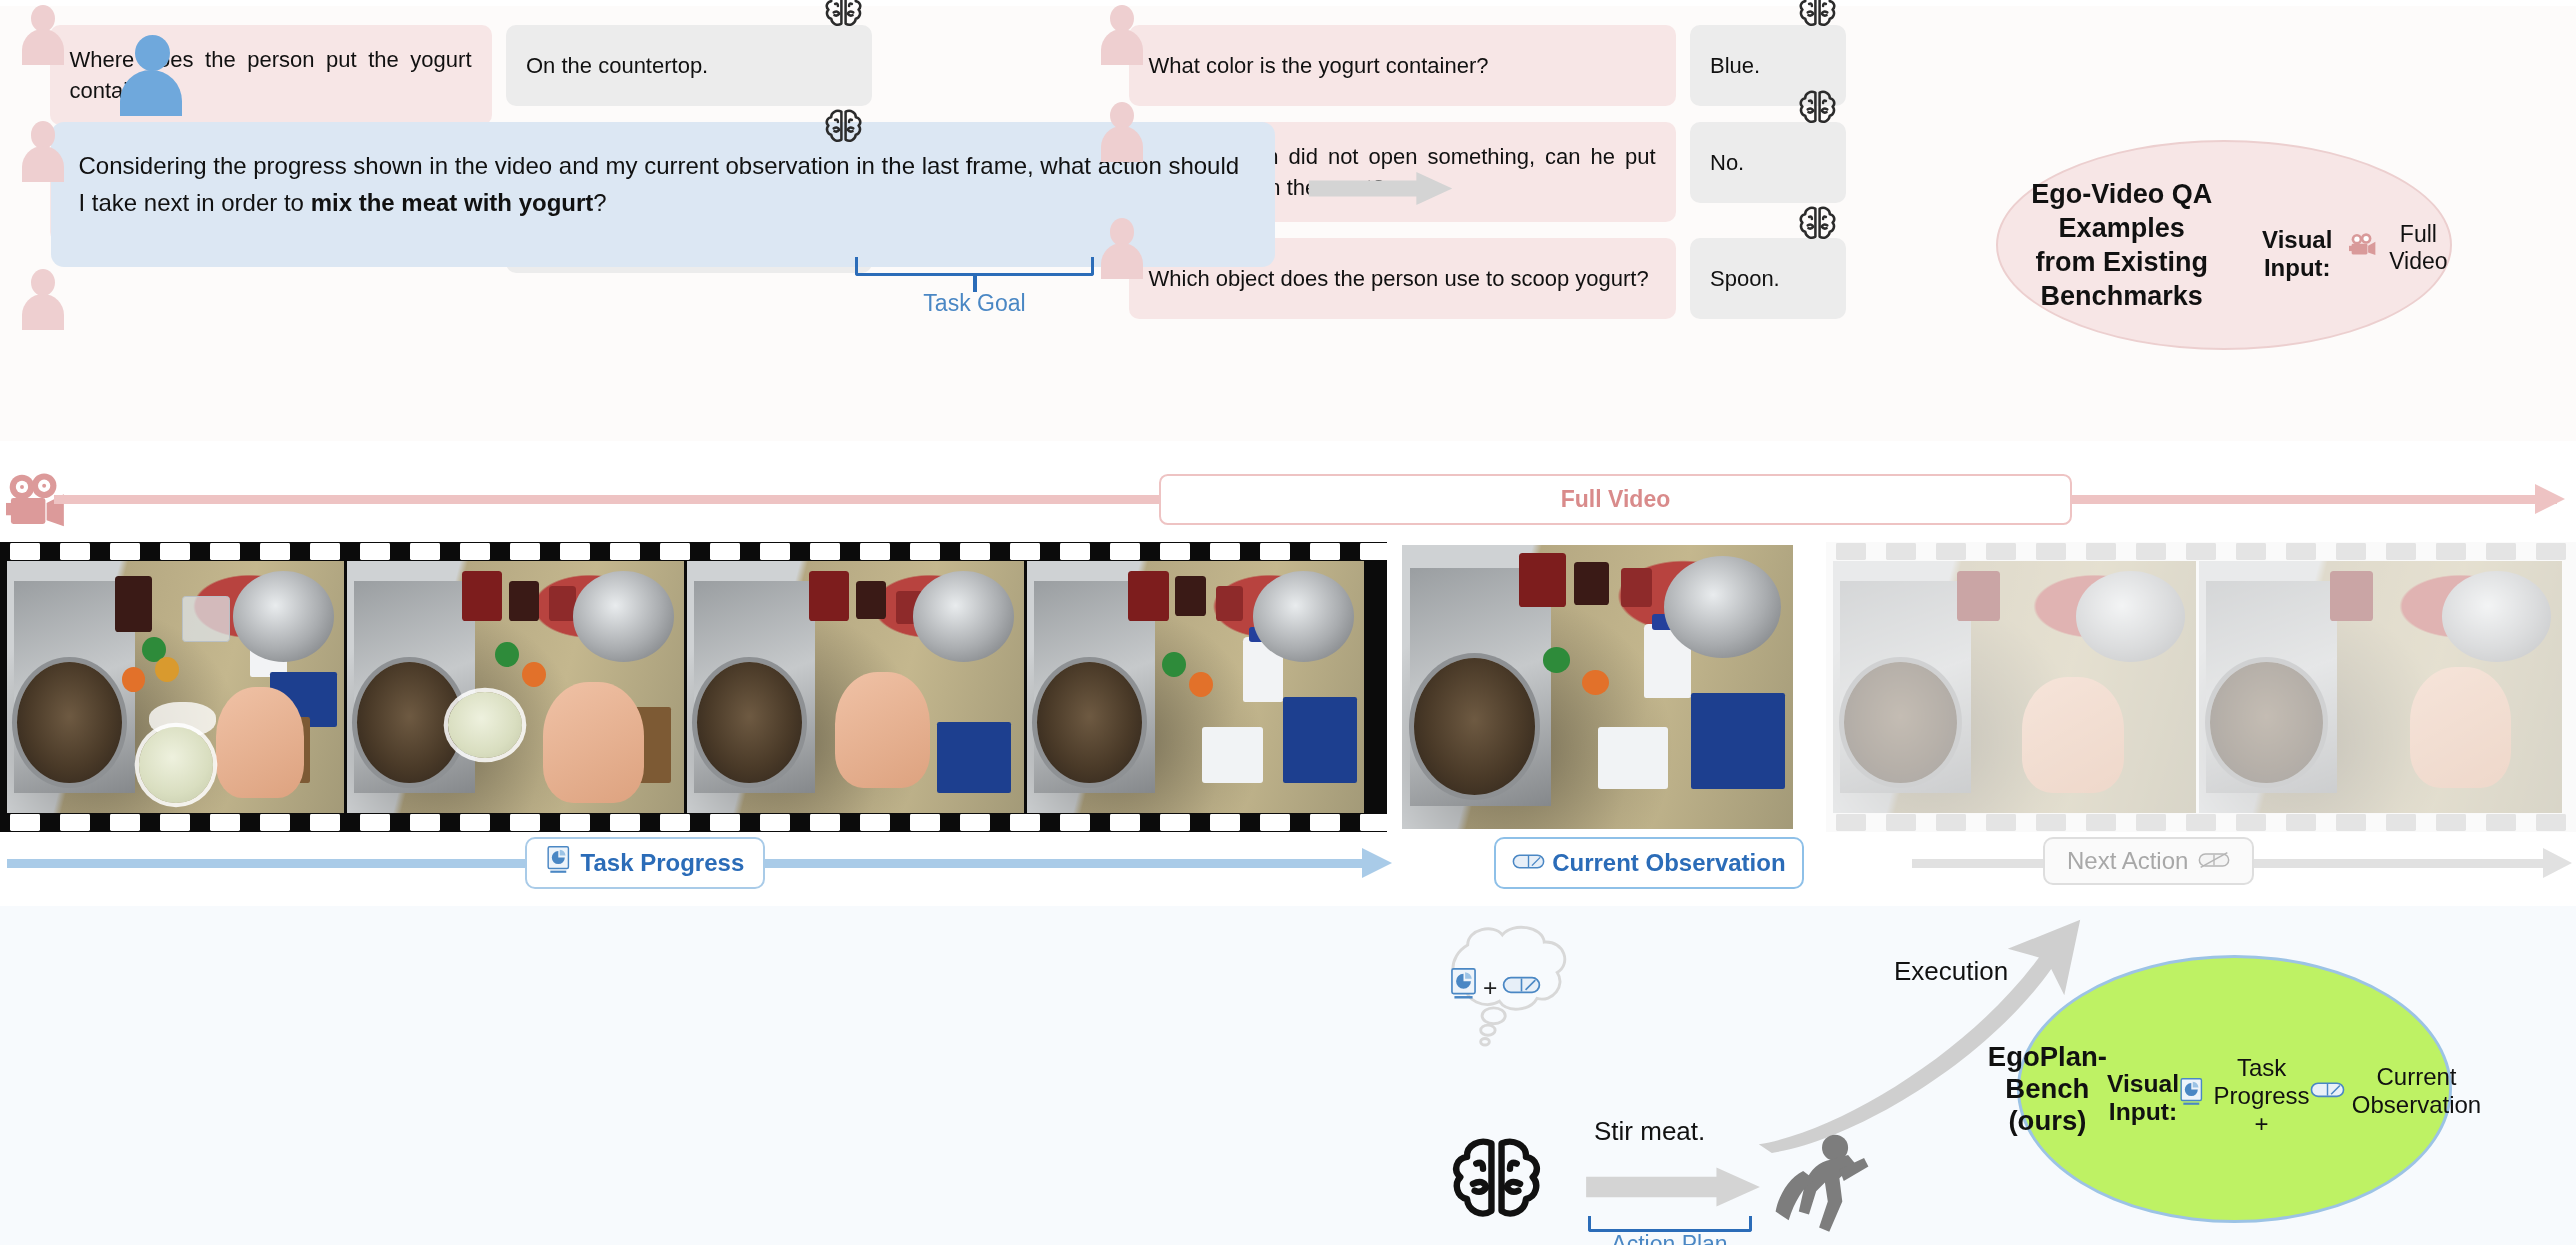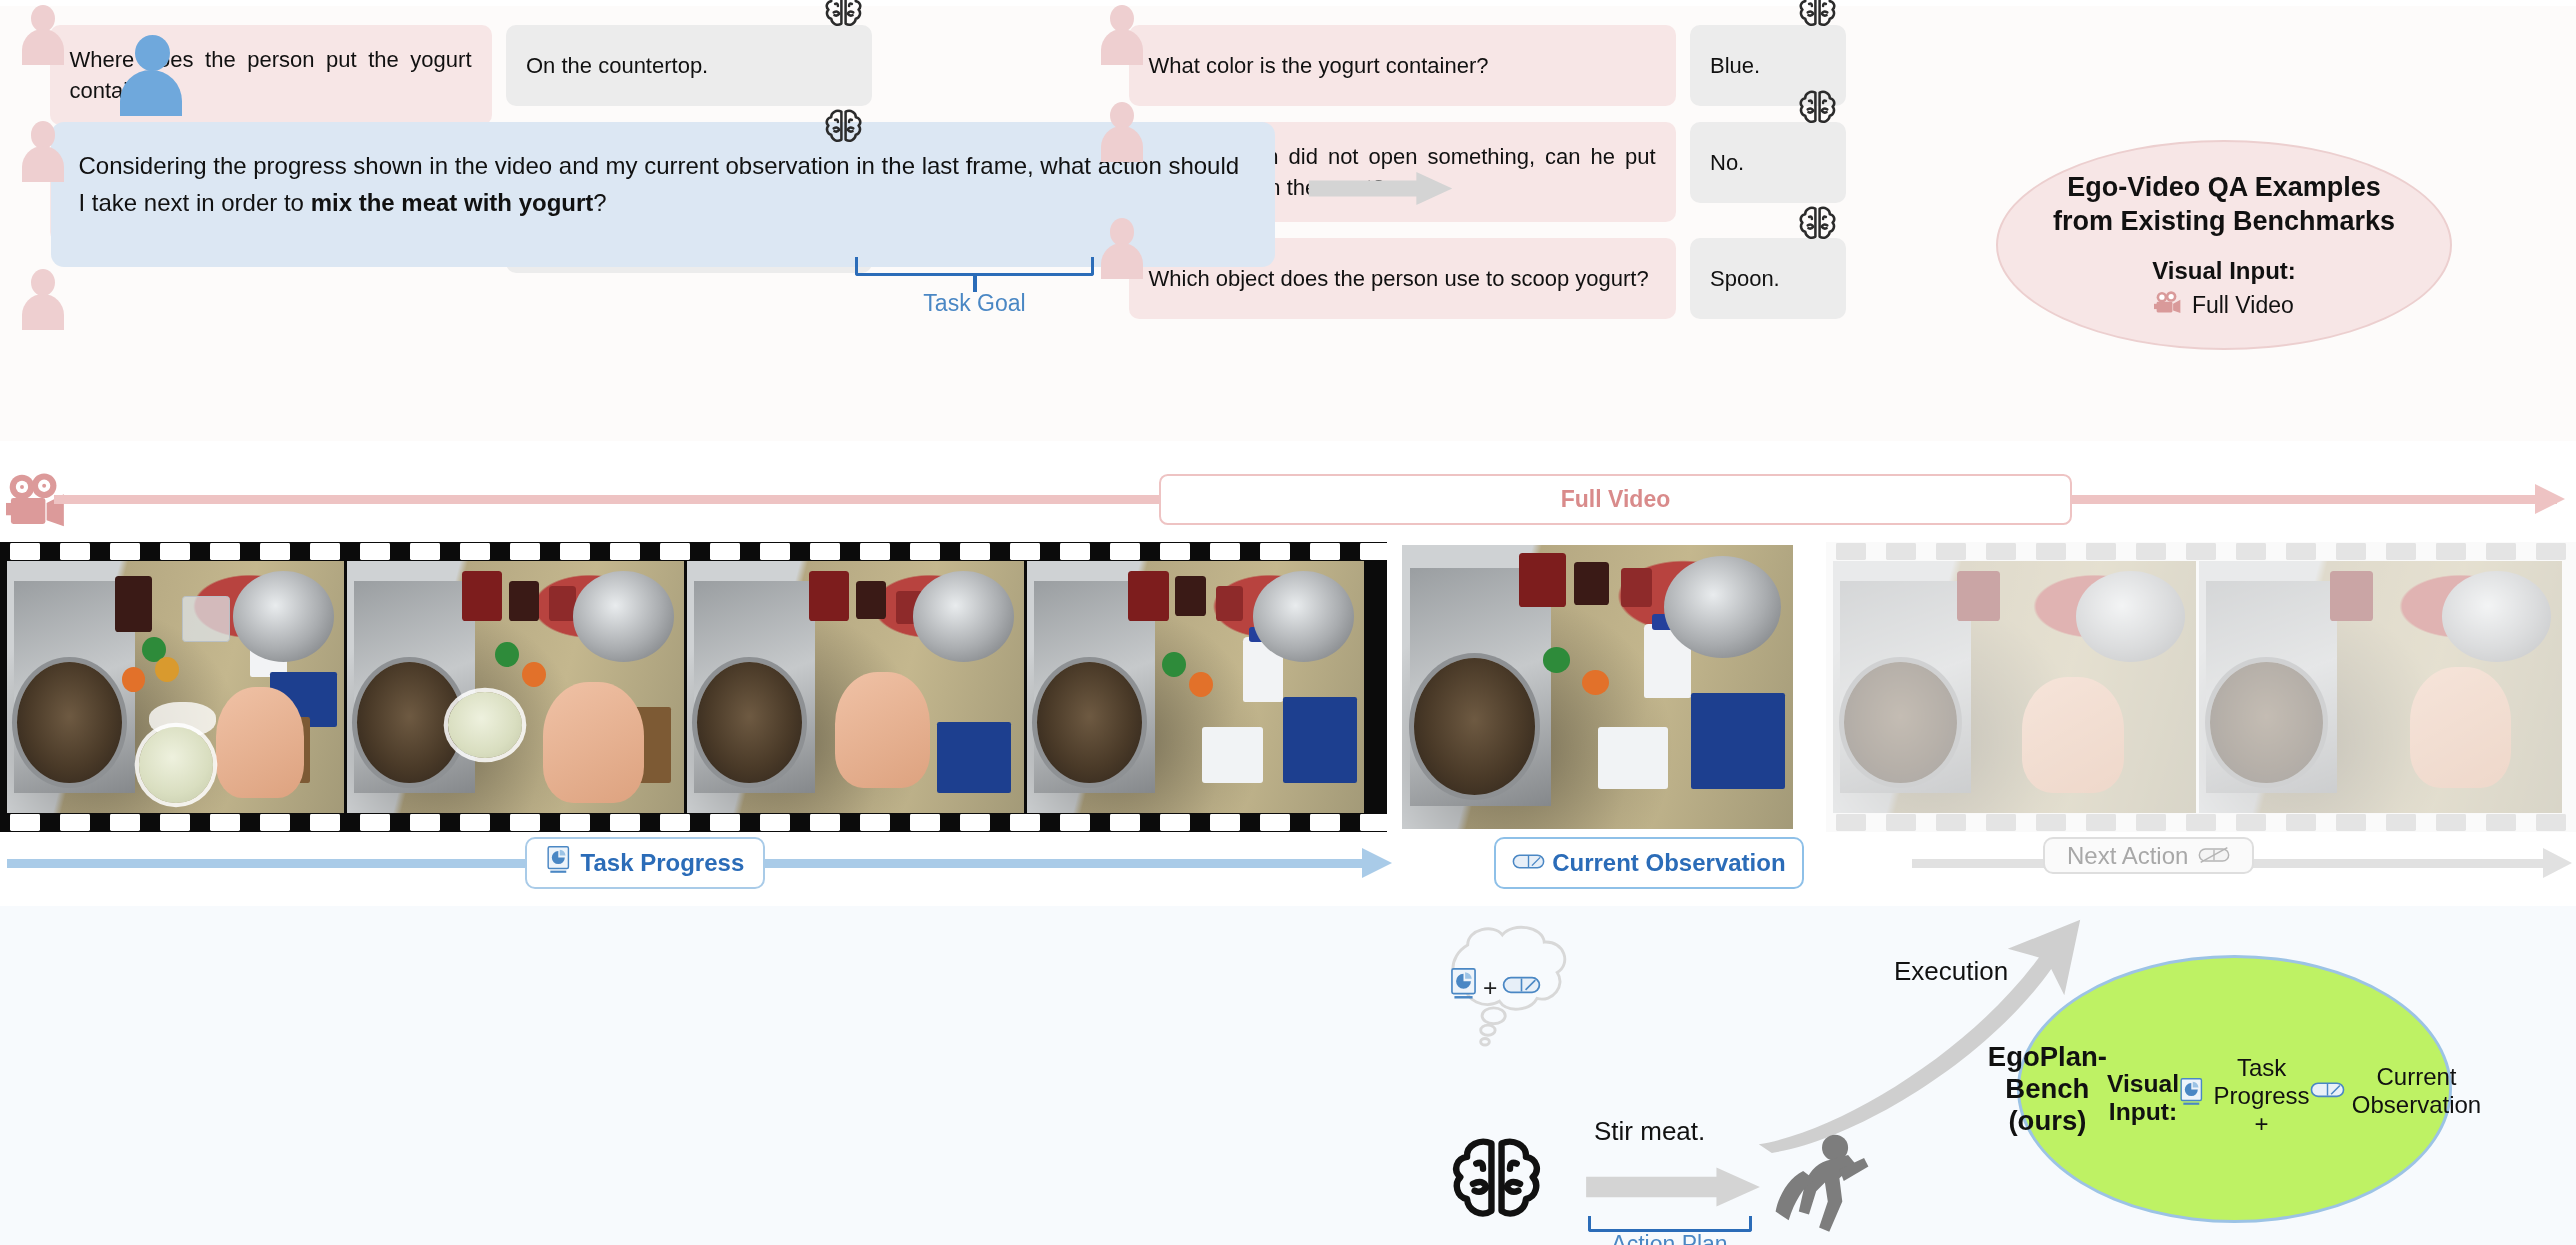--- a/index.html
+++ b/index.html
@@ -70,21 +70,21 @@
   
   #qa-col-right .q-bubble { width: 547px; min-height: 81px; }
   #qa-col-right .a-bubble { width: 156px; min-height: 81px; margin-left: 14.5px; }
 
   
   #ego-qa-ellipse {
     position: absolute; left: 1996px; top: 134px; width: 456px; height: 210px;
     border-radius: 50%;
     background: #f7e6e6;
     border: 2.9px solid #eccfcf;
-    display: flex; flex-direction: column; align-items: center; justify-content: center;
+    display: flex; align-items: center; justify-content: center;
     text-align: center;
   }
   #ego-qa-ellipse .t1 { font-size: 27px; font-weight: bold; color: #111; line-height: 1.26; }
   #ego-qa-ellipse .t2 { font-size: 24px; font-weight: bold; color: #111; margin-top: 19px; }
   #ego-qa-ellipse .t3 { font-size: 23px; color: #111; margin-top: 5.8px; display:flex; align-items:center; gap:8.7px; }
 
   
   #fullvideo-strip { position: absolute; left: 0; top: 456px; width: 2576px; height: 83px; }
   #fv-line {
     position: absolute; left: 54px; top: 39px; width: 2503px; height: 8.7px;
@@ -185,21 +185,21 @@
   }
   #na-line {
     position: absolute; left: 1912px; top: 26px; width: 637px; height: 9.4px; background: #e1e1e1;
   }
   #na-arrow {
     position: absolute; left: 2543px; top: 15px; width: 0; height: 0;
     border-top: 15px solid transparent; border-bottom: 15px solid transparent;
     border-left: 29px solid #e1e1e1;
   }
   #na-pill {
-    position: absolute; left: 2043px; top: 4.3px; height: 37px; padding: 0 22px;
+    position: absolute; left: 2043px; top: 4.3px; height: 48px; padding: 0 22px;
     background:#fafafa; border:2.9px solid #dedede; border-radius: 10px;
     display:flex; align-items:center; gap:10px;
     font-size: 24px; color: #a8a8a8;
   }
 
   
   #bottom-panel {
     position: absolute; left: 0; top: 906px; width: 2576px; height: 340px;
     background: #f7fafd;
   }

